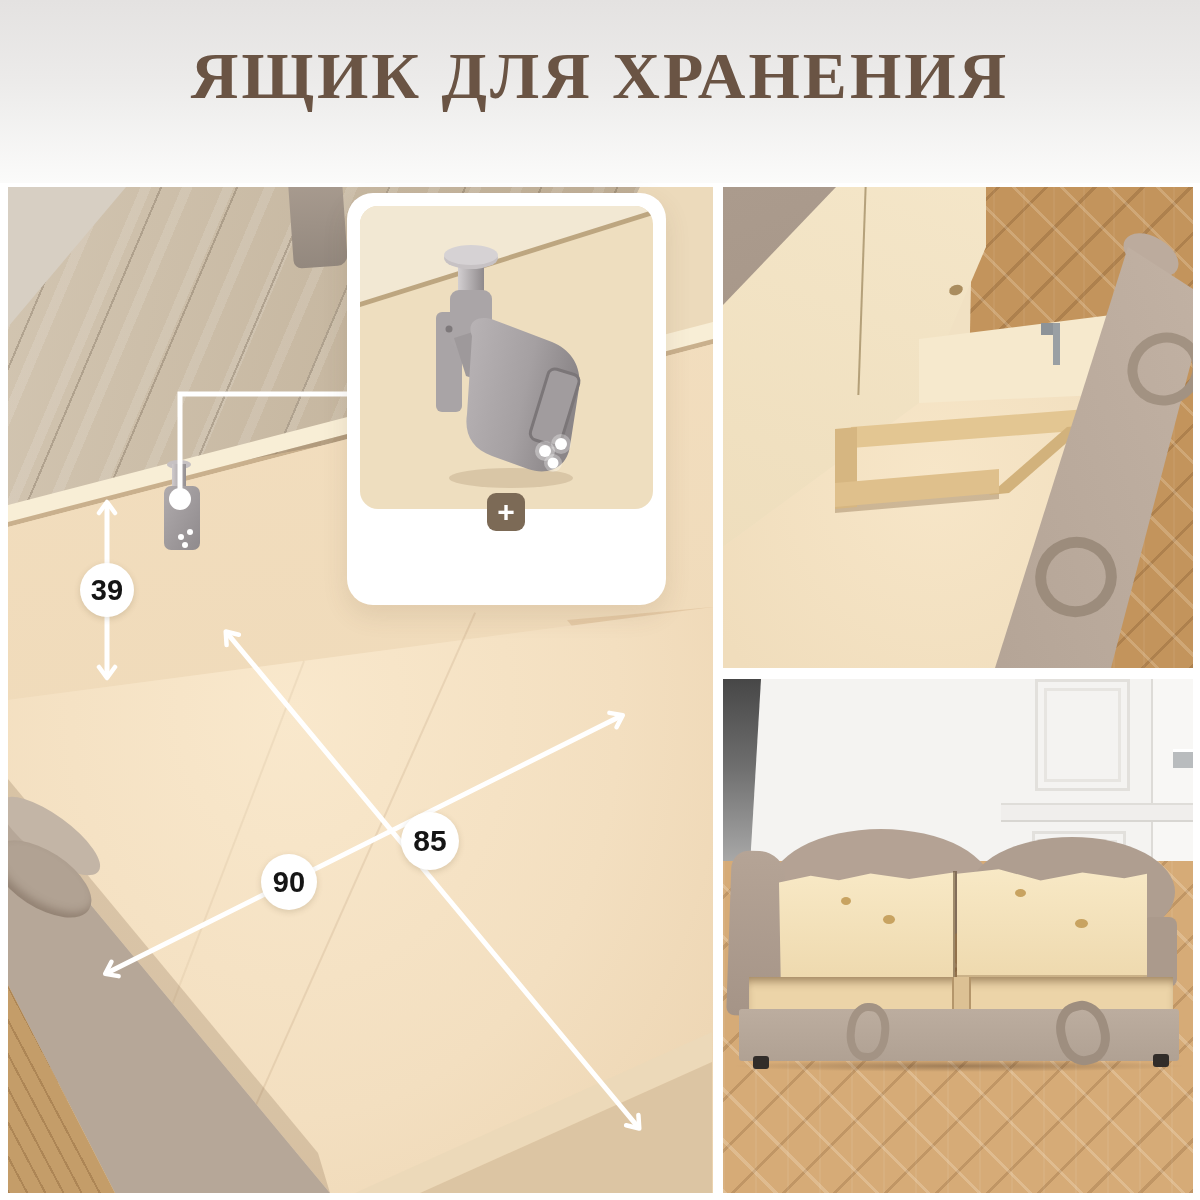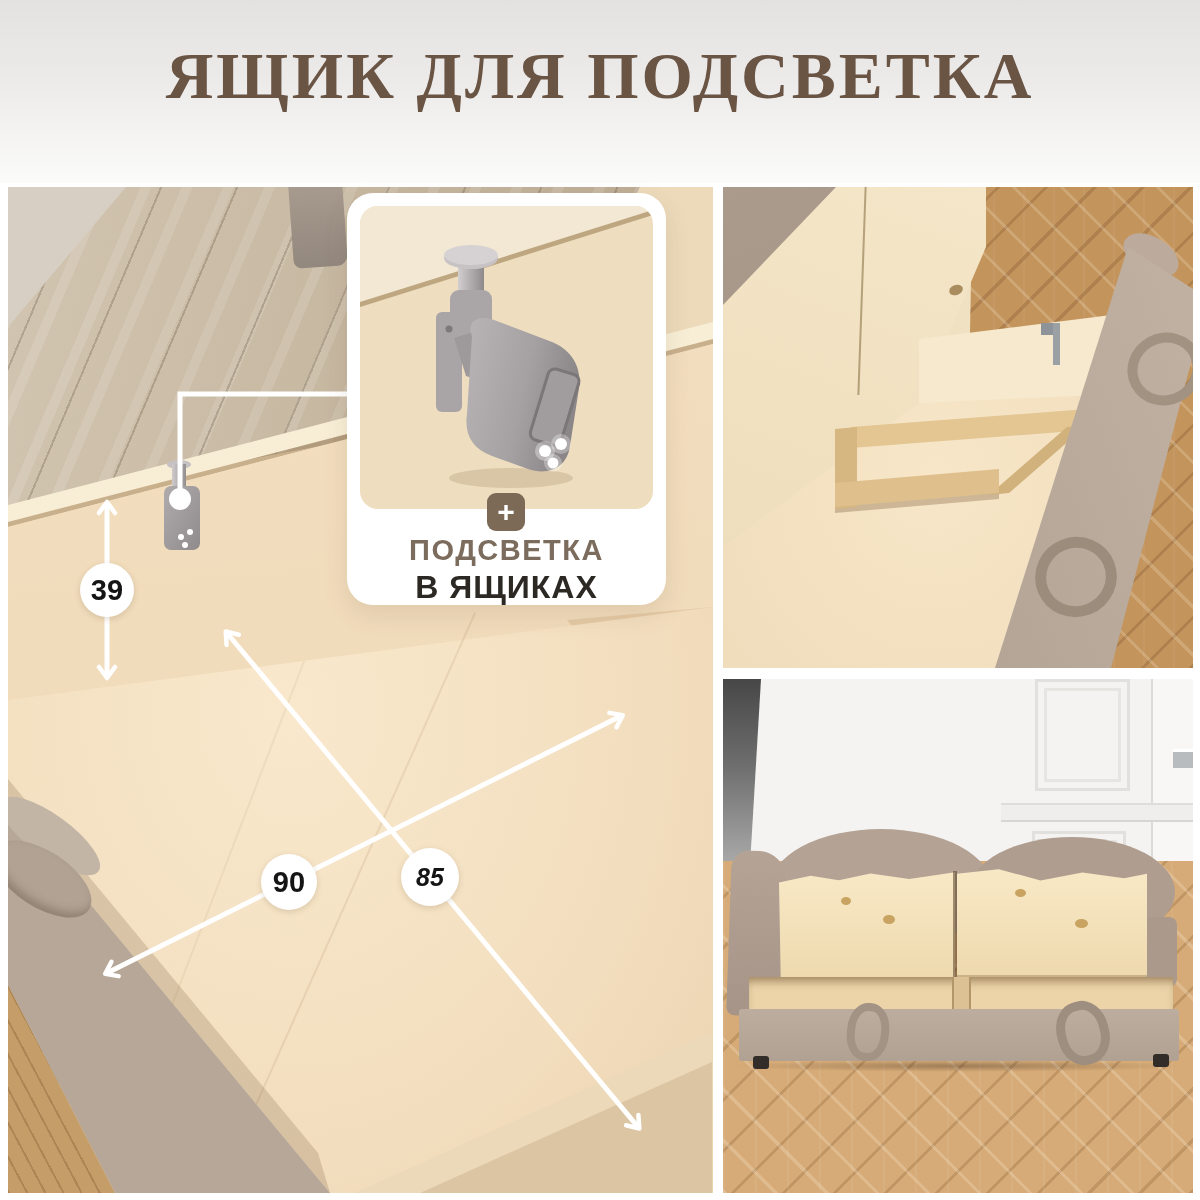--- a/index.html
+++ b/index.html
@@ -56,21 +56,21 @@
   .lp-hinge{left:150px;top:275px;width:52px;height:96px;}
   .lp-hinge-cap{left:9px;top:-2px;width:24px;height:9px;border-radius:50%;background:#c6c1c3;}
   .lp-hinge-pin{left:14px;top:2px;width:14px;height:26px;background:linear-gradient(90deg,#cfcacc,#938e90);}
   .lp-hinge-body{left:6px;top:24px;width:36px;height:64px;background:linear-gradient(120deg,#b0abad,#8f8a8c);border-radius:7px;}
   .lp-hinge-led{left:20px;top:72px;width:6px;height:6px;border-radius:50%;background:#fff;box-shadow:9px -5px 0 #fff,4px 8px 0 #fff;}
   .lp-svg{left:0;top:0;width:705px;height:1006px;}
   .wline{stroke:#ffffff;stroke-width:5;stroke-linecap:round;fill:none;}
   .dim{position:absolute;border-radius:50%;background:#ffffff;display:flex;align-items:center;justify-content:center;font-weight:700;font-size:29px;color:#151515;box-shadow:0 2px 6px rgba(90,70,40,.18);}
   .dim-23{left:72px;top:376px;width:54px;height:54px;}
   .dim-60{left:253px;top:667px;width:56px;height:56px;}
-  .dim-85{left:393px;top:661px;width:58px;height:58px;font-size:25px;font-style:italic;}
+  .dim-85{left:393px;top:625px;width:58px;height:58px;font-size:30px;}
 
   
   .callout{left:347px;top:193px;width:319px;height:412px;background:#ffffff;border-radius:26px;box-shadow:0 10px 26px rgba(95,75,50,.12);}
   .co-photo{left:13px;top:13px;width:293px;height:303px;border-radius:18px;overflow:hidden;background:#eedebf;}
   .co-above{clip-path:polygon(0 0,293px 0,293px 4px,0 96px);background:#f2e8d3;}
   .co-edgeline{clip-path:polygon(0 96px,293px 4px,293px 9px,0 101px);background:rgba(140,110,66,.5);}
   .co-hinge{left:46px;top:20px;width:200px;height:270px;}
   .co-badge{left:140px;top:300px;width:38px;height:38px;border-radius:9px;background:#7c6a56;display:flex;align-items:center;justify-content:center;}
   .co-plus{font-weight:700;font-size:30px;line-height:38px;color:#ffffff;}
   .co-line1{left:0;top:341px;width:100%;text-align:center;font-weight:700;font-size:29px;letter-spacing:1.5px;color:#7b6c5d;}
@@ -125,21 +125,21 @@
   .br-caster{width:16px;height:13px;background:#322d29;border-radius:3px;}
   .br-caster-l{left:30px;top:377px;}
   .br-caster-r{left:430px;top:375px;}
 </style>
 </head>
 <body>
 
 <div id="stage">
 
   <div class="abs header-band"></div>
-  <div class="abs page-title">ЯЩИК ДЛЯ ПОДСВЕТКА</div>
+  <div class="abs page-title">ЯЩИК ДЛЯ ХРАНЕНИЯ</div>
 
   <div class="ph photo-main">
     <div class="layer lp-planks planks"></div>
     <div class="layer lp-gray-wedge"></div>
     <div class="abs lp-leg"></div>
     <div class="layer lp-ply-tr grain"></div>
     <div class="layer lp-edge"></div>
     <div class="layer lp-edge-dark"></div>
     <div class="layer lp-backwall grain"></div>
     <div class="layer lp-sideshade"></div>
@@ -211,22 +211,20 @@
         <circle cx="147" cy="237" r="9" fill="rgba(255,255,255,.30)"></circle>
         <circle cx="139" cy="225" r="6" fill="#ffffff"></circle>
         <circle cx="155" cy="218" r="6" fill="#ffffff"></circle>
         <circle cx="147" cy="237" r="5.5" fill="#ffffff"></circle>
         <circle cx="43" cy="103" r="3.5" fill="#7e797b"></circle>
       </svg>
     </div>
     <div class="abs co-badge">
       <span class="co-plus">+</span>
     </div>
-    <div class="abs co-line1">ПОДСВЕТКА</div>
-    <div class="abs co-line2">В ЯЩИКАХ</div>
   </div>
 
   <div class="ph photo-tr">
     <div class="layer tr-parquet parquet"></div>
     <div class="layer tr-wallstrip"></div>
     <div class="layer tr-panel grain"></div>
     <div class="layer tr-sofa-wedge"></div>
     <div class="abs tr-seam"></div>
     <div class="abs tr-knot"></div>
     <div class="layer tr-smallwall"></div>

